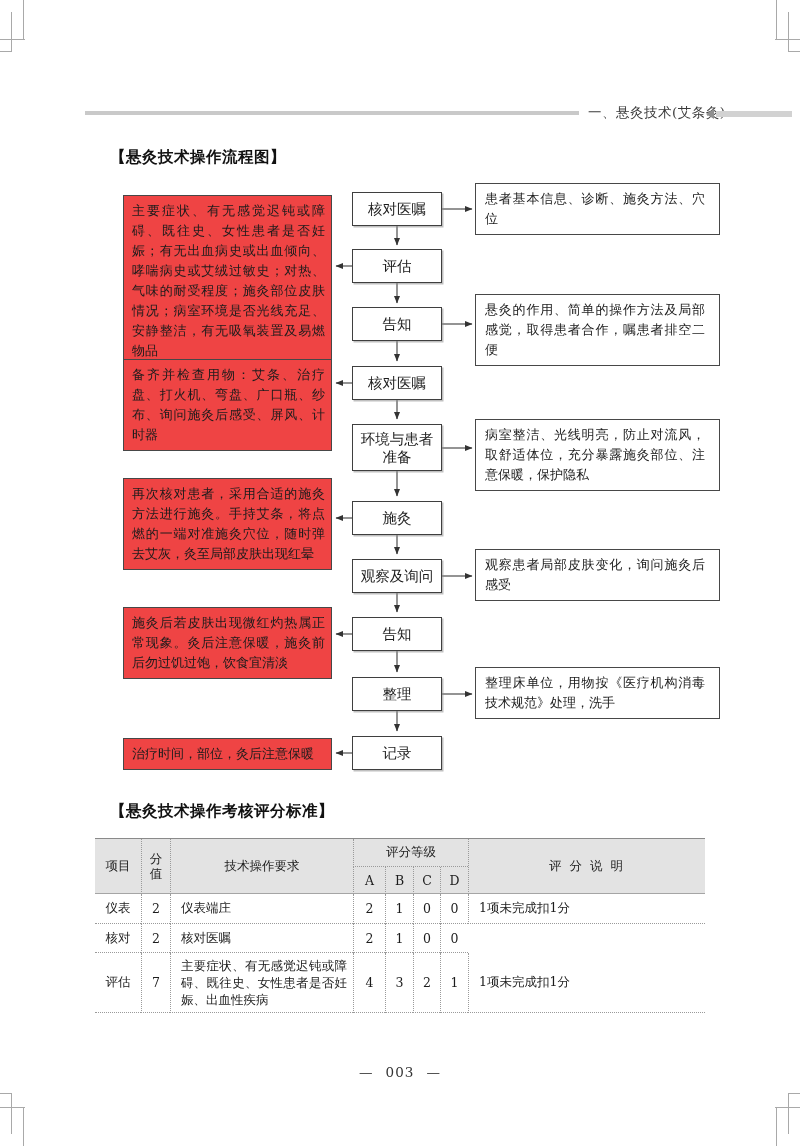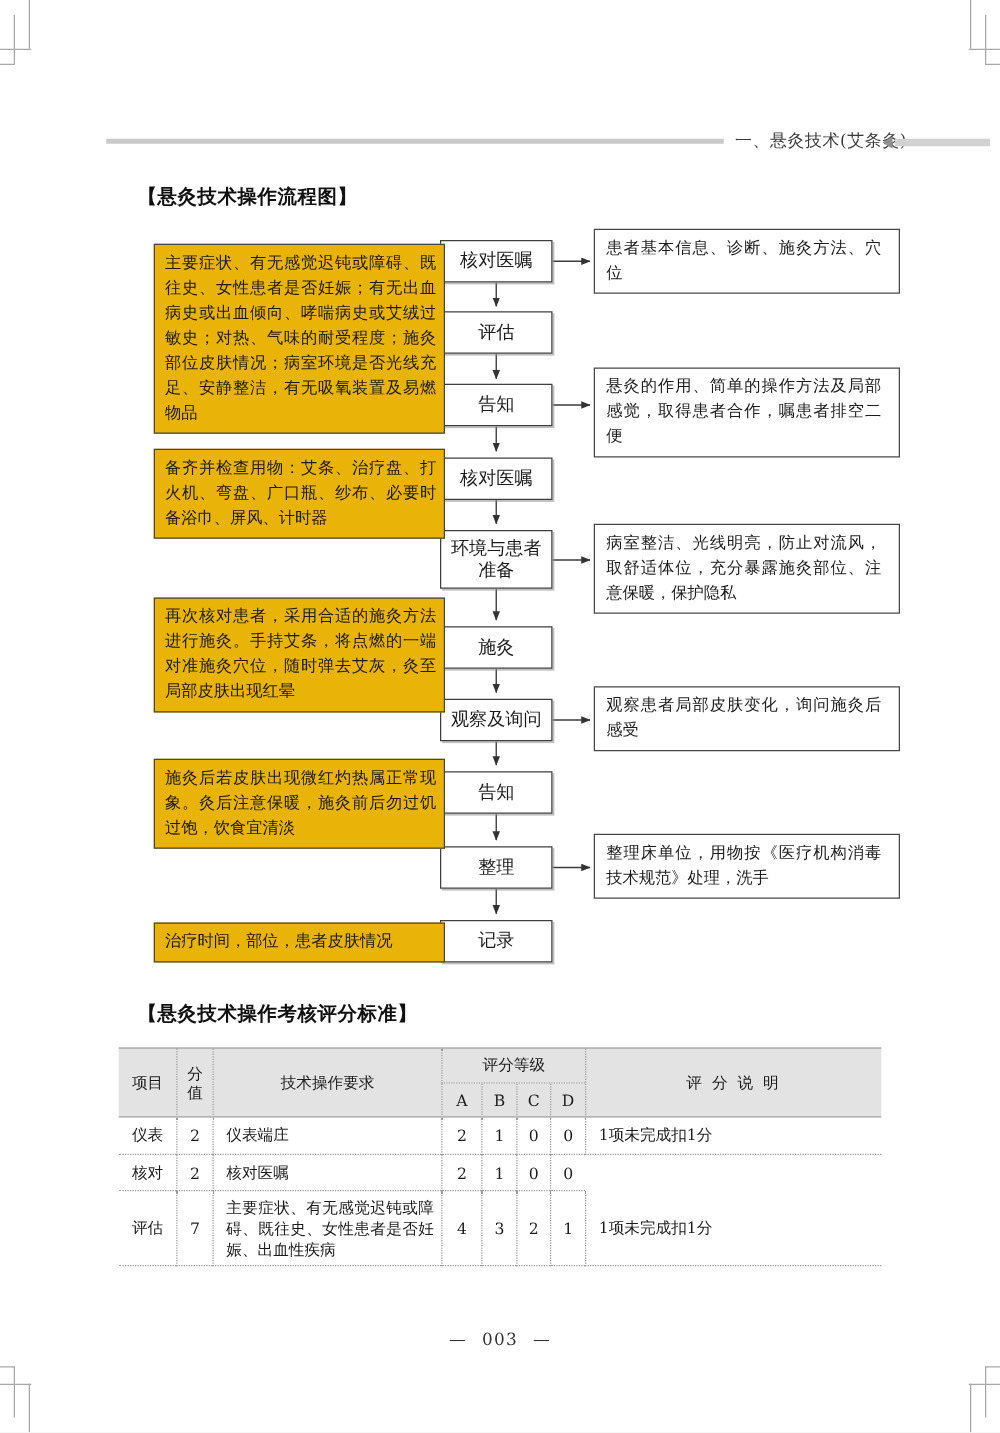--- a/index.html
+++ b/index.html
@@ -18,21 +18,21 @@
   .runhead-bar{position:absolute;left:716px;top:111px;width:76px;height:6px;background:#d2d2d2;}
   
   .sec-title{position:absolute;left:110px;font-family:"Liberation Sans","DejaVu Sans",sans-serif;
     font-weight:700;font-size:15.5px;color:#111;letter-spacing:.5px;text-align:right;}
   
   .flow-svg{position:absolute;left:0;top:0;pointer-events:none;}
   .cbox{position:absolute;left:352px;width:90px;box-sizing:border-box;background:#fff;
     border:1.5px solid #3f3f3f;box-shadow:1.5px 1.5px 0 rgba(140,140,140,.55);
     display:flex;align-items:center;justify-content:center;text-align:center;
     font-size:14.5px;line-height:18px;padding:2px 3px;}
-  .lbox{position:absolute;left:123px;width:233px;box-sizing:border-box;background:#eab308;
+  .lbox{position:absolute;left:123px;width:209px;box-sizing:border-box;background:#ef4444;
     border:1.5px solid #474747;font-size:13px;line-height:20px;padding:5px 6px 5px 8px;
     text-align:justify;}
   .rbox{position:absolute;left:475px;width:245px;box-sizing:border-box;background:#fff;
     border:1.5px solid #474747;font-size:13px;line-height:20px;padding:5px 14px 5px 9px;
     text-align:justify;}
   
   .tbl{position:absolute;left:95px;top:838px;width:610px;display:grid;
     grid-template-columns:46px 29px 183px 32px 28px 27px 28px 237px;
     grid-template-rows:28px 27px 30px 29px 60px;
     border-top:1.3px solid #8a8a8a;font-size:12.5px;}
@@ -112,24 +112,24 @@
   <div class="cbox" style="top:307px;height:34px">告知</div>
   <div class="cbox" style="top:366px;height:34px">核对医嘱</div>
   <div class="cbox" style="top:424px;height:47px">环境与患者准备</div>
   <div class="cbox" style="top:501px;height:34px">施灸</div>
   <div class="cbox" style="top:559px;height:34px">观察及询问</div>
   <div class="cbox" style="top:617px;height:34px">告知</div>
   <div class="cbox" style="top:677px;height:34px">整理</div>
   <div class="cbox" style="top:736px;height:34px">记录</div>
 
   <div class="lbox" style="top:195px">主要症状、有无感觉迟钝或障碍、既往史、女性患者是否妊娠；有无出血病史或出血倾向、哮喘病史或艾绒过敏史；对热、气味的耐受程度；施灸部位皮肤情况；病室环境是否光线充足、安静整洁，有无吸氧装置及易燃物品</div>
-  <div class="lbox" style="top:359px">备齐并检查用物：艾条、治疗盘、打火机、弯盘、广口瓶、纱布、必要时备浴巾、屏风、计时器</div>
+  <div class="lbox" style="top:359px">备齐并检查用物：艾条、治疗盘、打火机、弯盘、广口瓶、纱布、询问施灸后感受、屏风、计时器</div>
   <div class="lbox" style="top:478px">再次核对患者，采用合适的施灸方法进行施灸。手持艾条，将点燃的一端对准施灸穴位，随时弹去艾灰，灸至局部皮肤出现红晕</div>
   <div class="lbox" style="top:607px">施灸后若皮肤出现微红灼热属正常现象。灸后注意保暖，施灸前后勿过饥过饱，饮食宜清淡</div>
-  <div class="lbox" style="top:738px;min-height:31px">治疗时间，部位，患者皮肤情况</div>
+  <div class="lbox" style="top:738px;min-height:31px">治疗时间，部位，灸后注意保暖</div>
 
   <div class="rbox" style="top:183px">患者基本信息、诊断、施灸方法、穴位</div>
   <div class="rbox" style="top:294px">悬灸的作用、简单的操作方法及局部感觉，取得患者合作，嘱患者排空二便</div>
   <div class="rbox" style="top:419px">病室整洁、光线明亮，防止对流风，取舒适体位，充分暴露施灸部位、注意保暖，保护隐私</div>
   <div class="rbox" style="top:549px">观察患者局部皮肤变化，询问施灸后感受</div>
   <div class="rbox" style="top:667px">整理床单位，用物按《医疗机构消毒技术规范》处理，洗手</div>
 
   <div class="sec-title" style="top:801px">【悬灸技术操作考核评分标准】</div>
 
   <div class="tbl">

